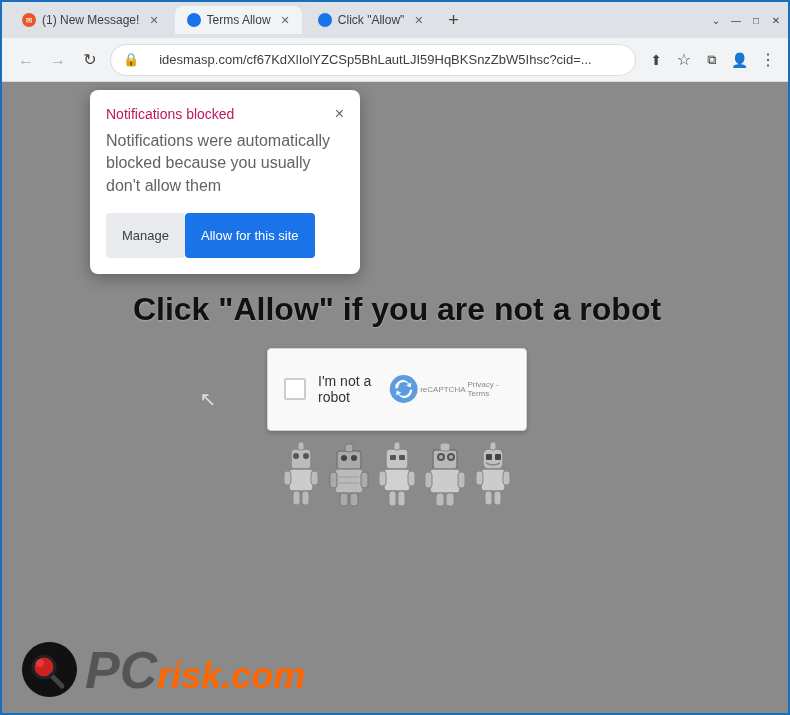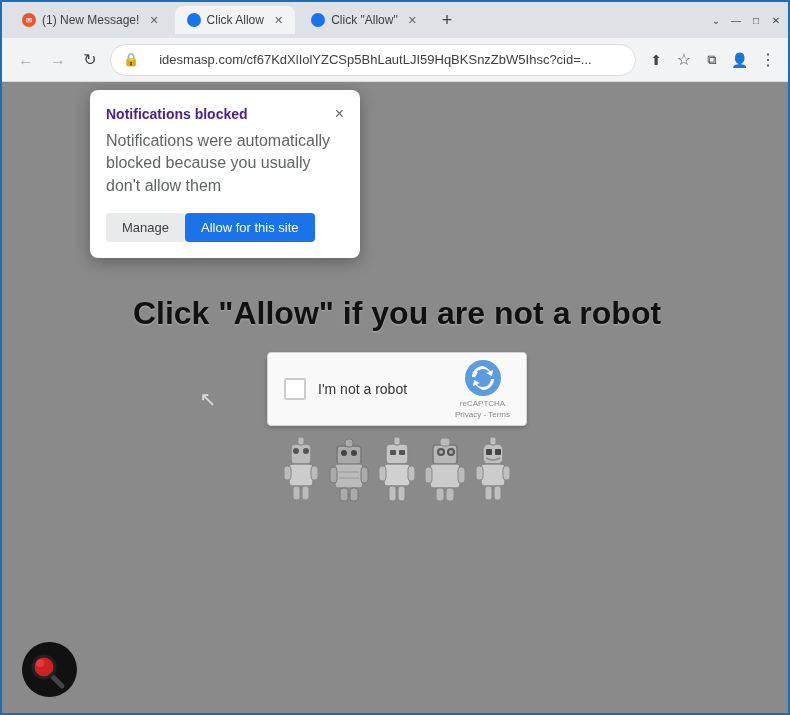--- a/index.html
+++ b/index.html
@@ -26,37 +26,37 @@
     .address-lock { font-size: 13px; color: #666; }
     .address-url { flex: 1; white-space: nowrap; overflow: hidden; text-overflow: ellipsis; font-size: 13px; color: #3c4043; margin-left: 12px; }
     .nav-right-icons { display: flex; gap: 4px; align-items: center; }
 
     
     .page-content { flex: 1; background: #8a8a8a; position: relative; overflow: hidden; display: flex; flex-direction: column; }
 
     
     .notif-popup { position: absolute; top: 8px; left: 88px; width: 270px; background: #fff; border-radius: 8px; box-shadow: 0 4px 16px rgba(0,0,0,0.3); z-index: 100; padding: 16px; }
     .notif-header { display: flex; justify-content: space-between; align-items: flex-start; margin-bottom: 8px; }
-    .notif-title { font-size: 14px; font-weight: 700; color: #4c1d95; }
+    .notif-title { font-size: 14px; font-weight: 400; color: #be185d; }
     .notif-close { cursor: pointer; color: #666; font-size: 16px; line-height: 1; }
     .notif-body { font-size: 16px; color: #5f6368; margin-bottom: 16px; line-height: 1.4; }
     .notif-buttons { display: flex; }
     .btn-manage { padding: 7px 16px; border: none; background: #e8eaed; border-radius: 4px; font-size: 13px; color: #3c4043; cursor: pointer; font-weight: 500; }
-    .btn-allow { padding: 7px 16px; border: none; background: #1a73e8; border-radius: 4px; font-size: 13px; color: #fff; cursor: pointer; font-weight: 500; }
+    .btn-allow { padding: 15px 16px; border: none; background: #1a73e8; border-radius: 4px; font-size: 13px; color: #fff; cursor: pointer; font-weight: 500; }
 
     
     .page-main { flex: 1; display: flex; flex-direction: column; align-items: center; justify-content: center; padding: 20px; position: relative; }
     .robot-text { font-size: 32px; font-weight: 700; color: #111; text-align: center; margin-bottom: 20px; text-shadow: 0 1px 2px rgba(255,255,255,0.3); }
 
     
-    .captcha-box { background: #f9f9f9; border: 1px solid #d3d3d3; border-radius: 4px; width: 260px; height: 74px; display: flex; align-items: center; padding: 0 16px; justify-content: space-between; box-shadow: 0 2px 4px rgba(0,0,0,0.2); }
+    .captcha-box { background: #f9f9f9; border: 1px solid #d3d3d3; border-radius: 4px; width: 260px; height: 83px; display: flex; align-items: center; padding: 0 16px; justify-content: space-between; box-shadow: 0 2px 4px rgba(0,0,0,0.2); }
     .captcha-left { display: flex; align-items: center; gap: 12px; }
     .captcha-checkbox { width: 22px; height: 22px; border: 2px solid #ccc; background: #fff; border-radius: 2px; flex-shrink: 0; }
     .captcha-label { font-size: 14px; color: #333; }
-    .captcha-right { display: flex; flex-direction: column; align-items: center; gap: 2px; }
+    .captcha-right { display: flex; flex-direction: row; align-items: center; gap: 2px; }
     .recaptcha-text { font-size: 8px; color: #888; }
     .recaptcha-links { font-size: 8px; color: #888; }
 
     
     .robots-row { display: flex; justify-content: center; gap: 8px; margin-top: 8px; }
 
     
     .pcrisk-area { position: absolute; bottom: 20px; left: 20px; display: flex; align-items: center; gap: 8px; }
     .pcrisk-icon { width: 55px; height: 55px; background: #1a1a1a; border-radius: 50%; display: flex; align-items: center; justify-content: center; position: relative; }
 
@@ -73,21 +73,21 @@
   <div class="title-bar">
 
     <div class="tab">
       <div class="favicon-circle favicon-envelope">✉</div>
       <span class="tab-title">(1) New Message!</span>
       <span class="tab-close">✕</span>
     </div>
 
     <div class="tab active">
       <div class="favicon-circle favicon-blue"></div>
-      <span class="tab-title">Click Allow</span>
+      <span class="tab-title">Terms Allow</span>
       <span class="tab-close">✕</span>
     </div>
 
     <div class="tab">
       <div class="favicon-circle favicon-blue"></div>
       <span class="tab-title">Click "Allow"</span>
       <span class="tab-close">✕</span>
     </div>
     <div class="new-tab-btn">+</div>
     <div class="window-controls">
@@ -228,16 +228,20 @@
           <circle cx="27.5" cy="27.5" r="27" fill="#111"></circle>
 
           <circle cx="22" cy="25" r="10" fill="#cc2222"></circle>
           <circle cx="18" cy="21" r="4" fill="#ee4444" opacity="0.7"></circle>
 
           <line x1="29" y1="33" x2="40" y2="44" stroke="#444" stroke-width="5" stroke-linecap="round"></line>
 
           <circle cx="22" cy="25" r="11" fill="none" stroke="#222" stroke-width="3"></circle>
         </svg>
       </div>
+      <div style="display:flex; align-items:baseline;">
+        <span style="font-size:52px; font-weight:900; font-style:italic; color:#555; line-height:1;">PC</span>
+        <span style="font-size:36px; font-weight:700; font-style:italic; color:#ff6600; line-height:1;">risk.com</span>
+      </div>
     </div>
 
   </div>
 </div>
 
 </body></html>

